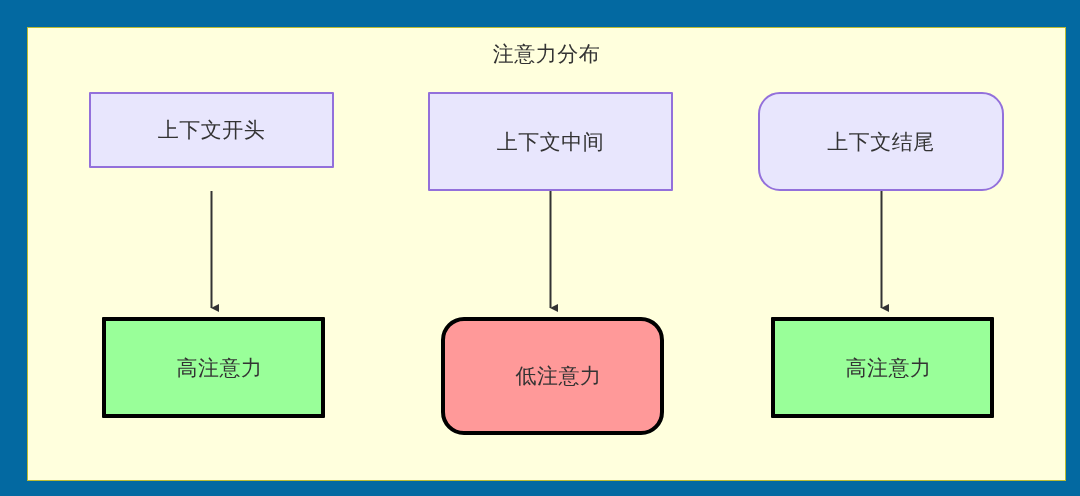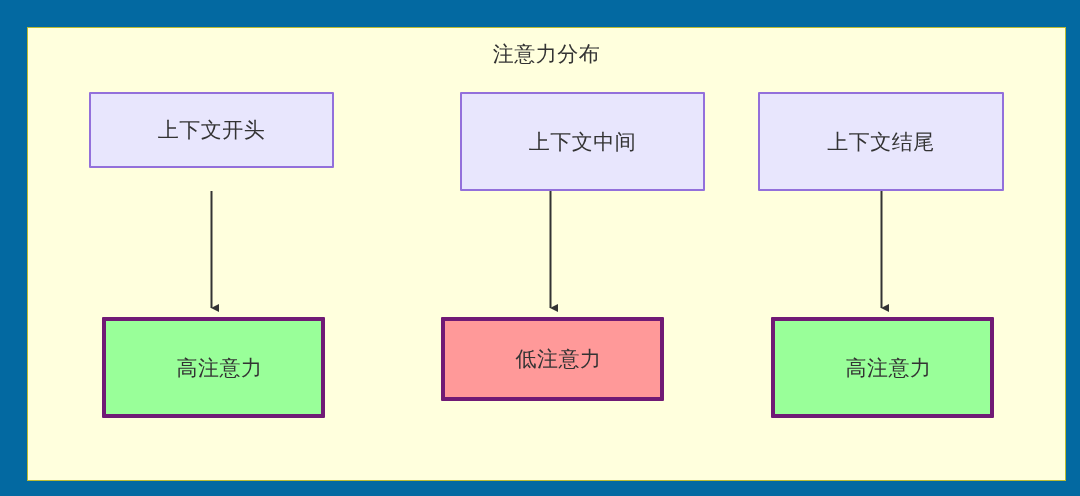--- a/index.html
+++ b/index.html
@@ -57,40 +57,40 @@
     justify-content: center;
     font-size: 21px;
     color: #333333;
     letter-spacing: 0.5px;
   }
 
   
   .node-bottom {
     position: absolute;
     box-sizing: border-box;
-    border: 4px solid #701a75;
+    border: 4px solid #000000;
     border-radius: 1px;
     display: flex;
     align-items: center;
     justify-content: center;
     font-size: 21px;
     color: #333333;
     letter-spacing: 0.5px;
     padding-left: 12px;
   }
   .node-bottom.high { background: #99ff99; }
   .node-bottom.low  { background: #ff9999; }
 
   
   .col1-top    { left: 89px;  top: 92px;  width: 245px; height: 76px; }
-  .col2-top    { left: 428px; top: 92px;  width: 245px; height: 99px; margin-left: 32px; }
-  .col3-top    { left: 758px; top: 92px;  width: 246px; height: 99px; }
+  .col2-top    { left: 428px; top: 92px;  width: 245px; height: 99px; }
+  .col3-top    { left: 758px; top: 92px;  width: 246px; height: 99px; border-radius: 22px; }
 
   .col1-bottom { left: 102px; top: 317px; width: 223px; height: 101px; }
-  .col2-bottom { left: 441px; top: 317px; width: 223px; height: 84px; }
+  .col2-bottom { left: 441px; top: 317px; width: 223px; height: 118px; border-radius: 23px; }
   .col3-bottom { left: 771px; top: 317px; width: 223px; height: 101px; }
 
   
   .arrow-svg {
     position: absolute;
     left: 0;
     top: 0;
     width: 1080px;
     height: 496px;
     pointer-events: none;

